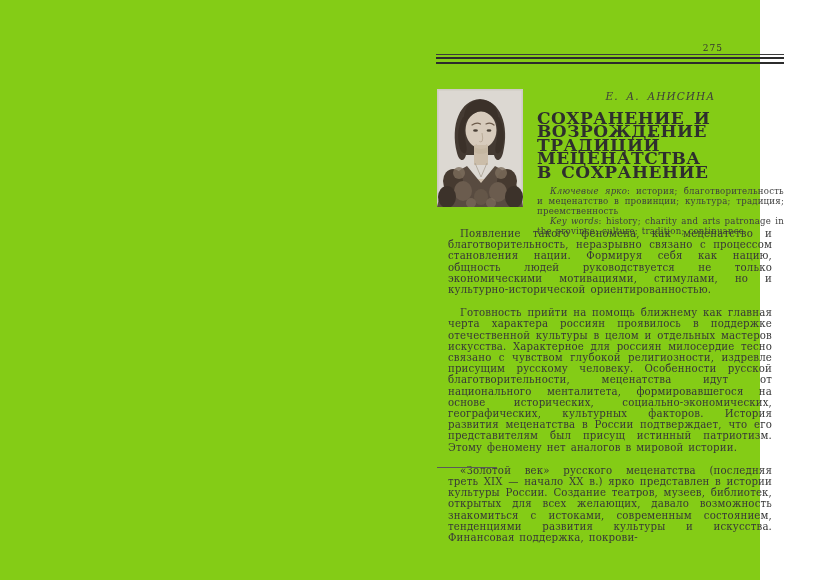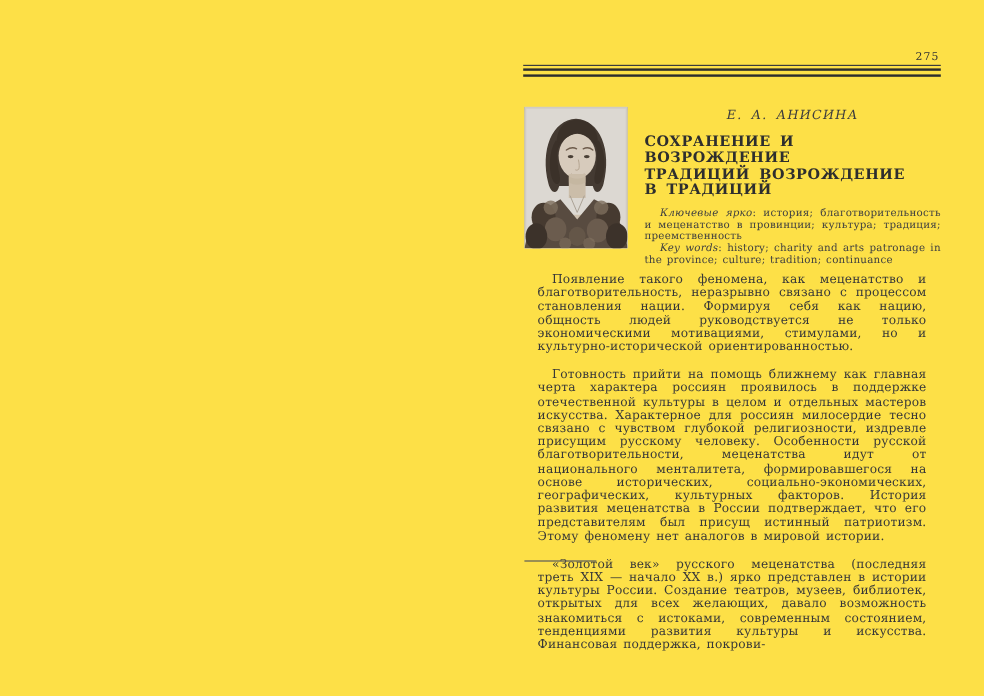--- a/index.html
+++ b/index.html
@@ -3,24 +3,24 @@
 <meta charset="utf-8">
 <style>
   html, body {
     margin: 0; padding: 0;
     width: 820px; height: 580px;
     background: #ffffff;
     overflow: hidden;
   }
   .page {
     position: relative;
-    width: 820px; height: 580px;
+    width: 760px; height: 580px;
     font-family: "DejaVu Serif", "Liberation Serif", serif;
     color: #3a3a3a;
-    background: #fde047;
+    background: #84cc16;
   }
   .page-number {
     position: absolute;
     top: 43px; right: 37px;
     font-size: 9px;
     letter-spacing: 1px;
     color: #333;
   }
   .rule-thin {
     position: absolute;
@@ -54,21 +54,21 @@
     font-style: italic;
     font-size: 10.5px;
     letter-spacing: 1.1px;
     word-spacing: 3px;
     color: #3d3d3d;
     margin: 0 0 10px 0;
     text-align: center;
   }
   .title {
     font-weight: bold;
-    font-size: 12px;
+    font-size: 17px;
     line-height: 13.4px;
     letter-spacing: 0.5px;
     word-spacing: 3px;
     color: #2e2e2e;
     margin: 0 0 8px 0;
   }
   .keywords {
     font-size: 8.6px;
     line-height: 9.9px;
     text-align: justify;
@@ -169,22 +169,22 @@
       <ellipse cx="44" cy="108" rx="7" ry="8" fill="#6a5b4c" opacity="0.7"></ellipse>
       <ellipse cx="34" cy="114" rx="5" ry="5" fill="#8a7a66" opacity="0.5"></ellipse>
       <ellipse cx="54" cy="114" rx="5" ry="5" fill="#8a7a66" opacity="0.5"></ellipse>
     </svg>
   </div>
 
   <div class="heading-col">
     <div class="author">Е. А. АНИСИНА</div>
     <div class="title">
       <div>СОХРАНЕНИЕ И ВОЗРОЖДЕНИЕ</div>
-      <div>ТРАДИЦИЙ ВОЗРОЖДЕНИЕ</div>
-      <div>В ТРАДИЦИЙ</div>
+      <div>ТРАДИЦИЙ МЕЦЕНАТСТВА</div>
+      <div>В СОХРАНЕНИЕ</div>
     </div>
     <p class="keywords"><span class="kw-label">Ключевые ярко</span><span>: история; благотворительность и меценатство в провинции; культура; традиция; преемственность</span></p>
     <p class="keywords"><span class="kw-label">Key words</span><span>: history; charity and arts patronage in the province; culture; tradition; continuance</span></p>
   </div>
 
   <div class="article-body">
     <p>Появление такого феномена, как меценатство и благотворительность, неразрывно связано с процессом становления нации. Формируя себя как нацию, общность людей руководствуется не только экономическими мотивациями, стимулами, но и культурно-исторической ориентированностью.</p>
     <p>Готовность прийти на помощь ближнему как главная черта характера россиян проявилось в поддержке отечественной культуры в целом и отдельных мастеров искусства. Характерное для россиян милосердие тесно связано с чувством глубокой религиозности, издревле присущим русскому человеку. Особенности русской благотворительности, меценатства идут от национального менталитета, формировавшегося на основе исторических, социально-экономических, географических, культурных факторов. История развития меценатства в России подтверждает, что его представителям был присущ истинный патриотизм. Этому феномену нет аналогов в мировой истории.</p>
     <p>«Золотой век» русского меценатства (последняя треть XIX — начало XX в.) ярко представлен в истории культуры России. Создание театров, музеев, библиотек, открытых для всех желающих, давало возможность знакомиться с истоками, современным состоянием, тенденциями развития культуры и искусства. Финансовая поддержка, покрови-</p>
   </div>

